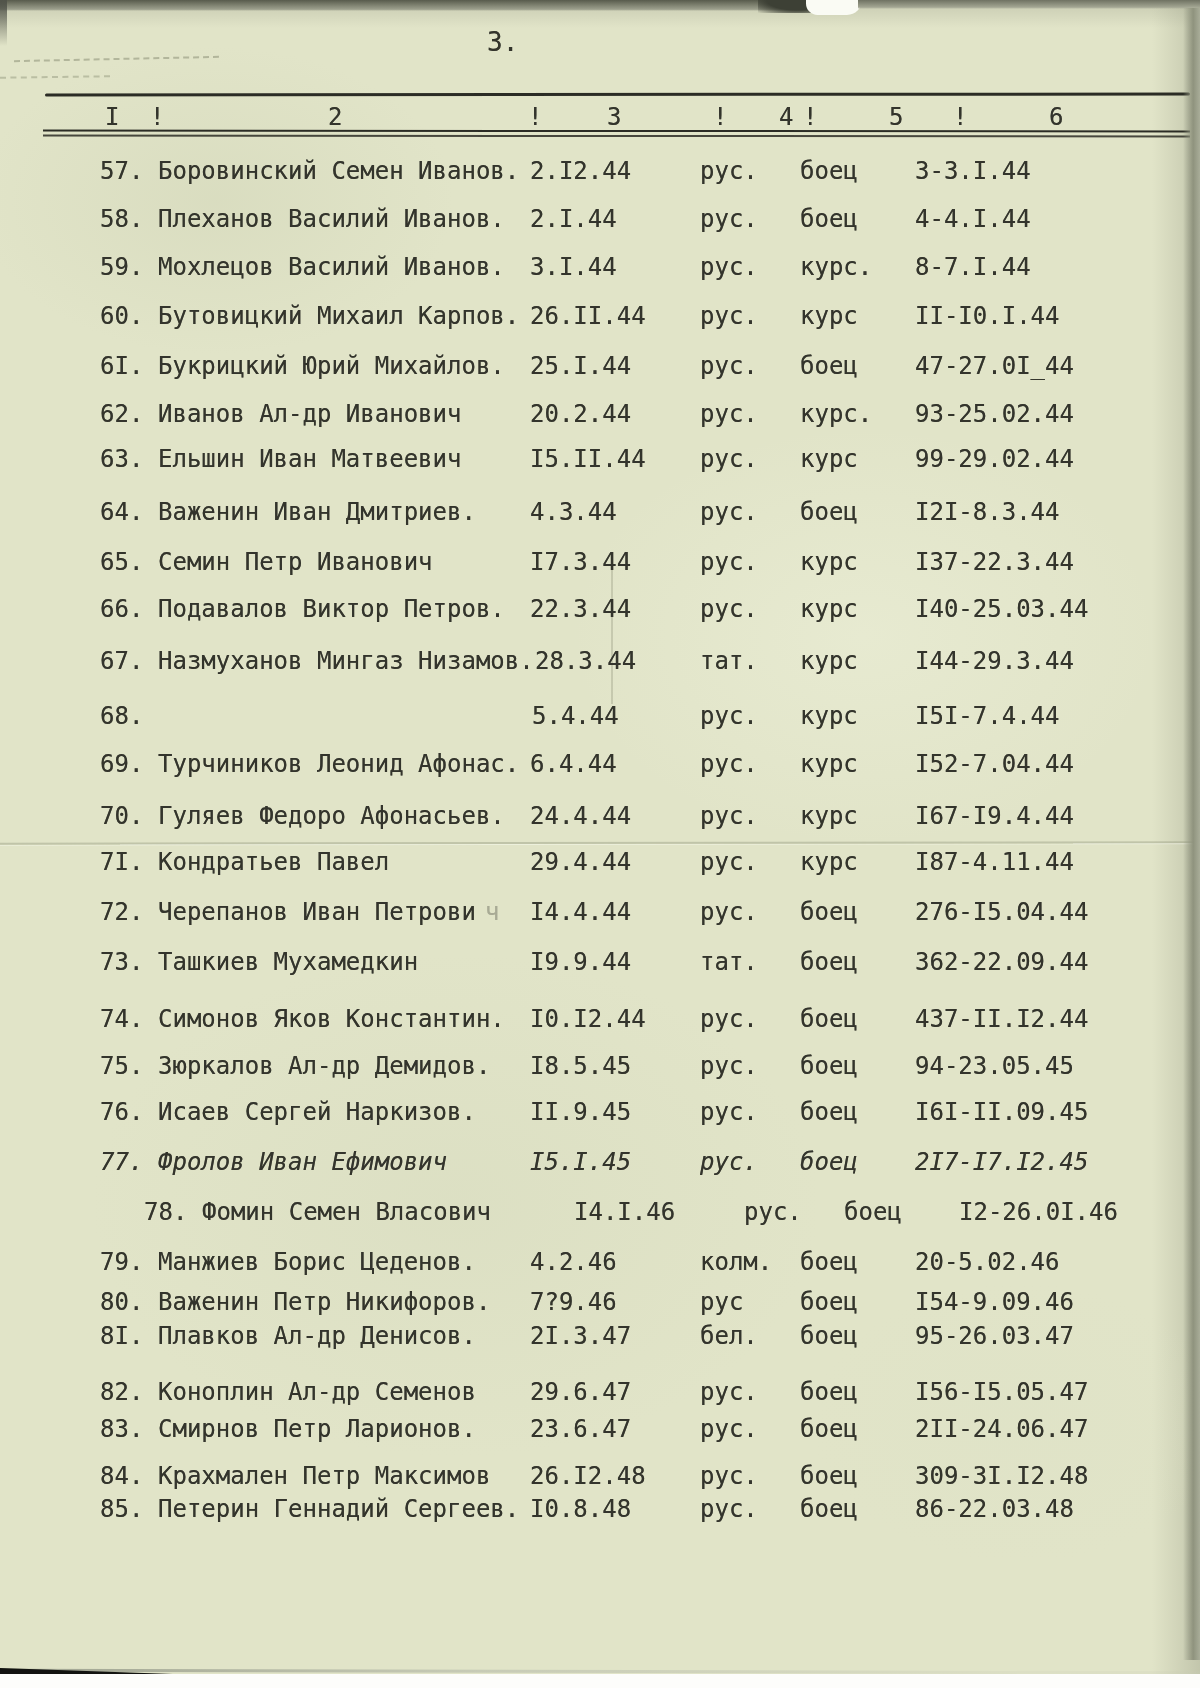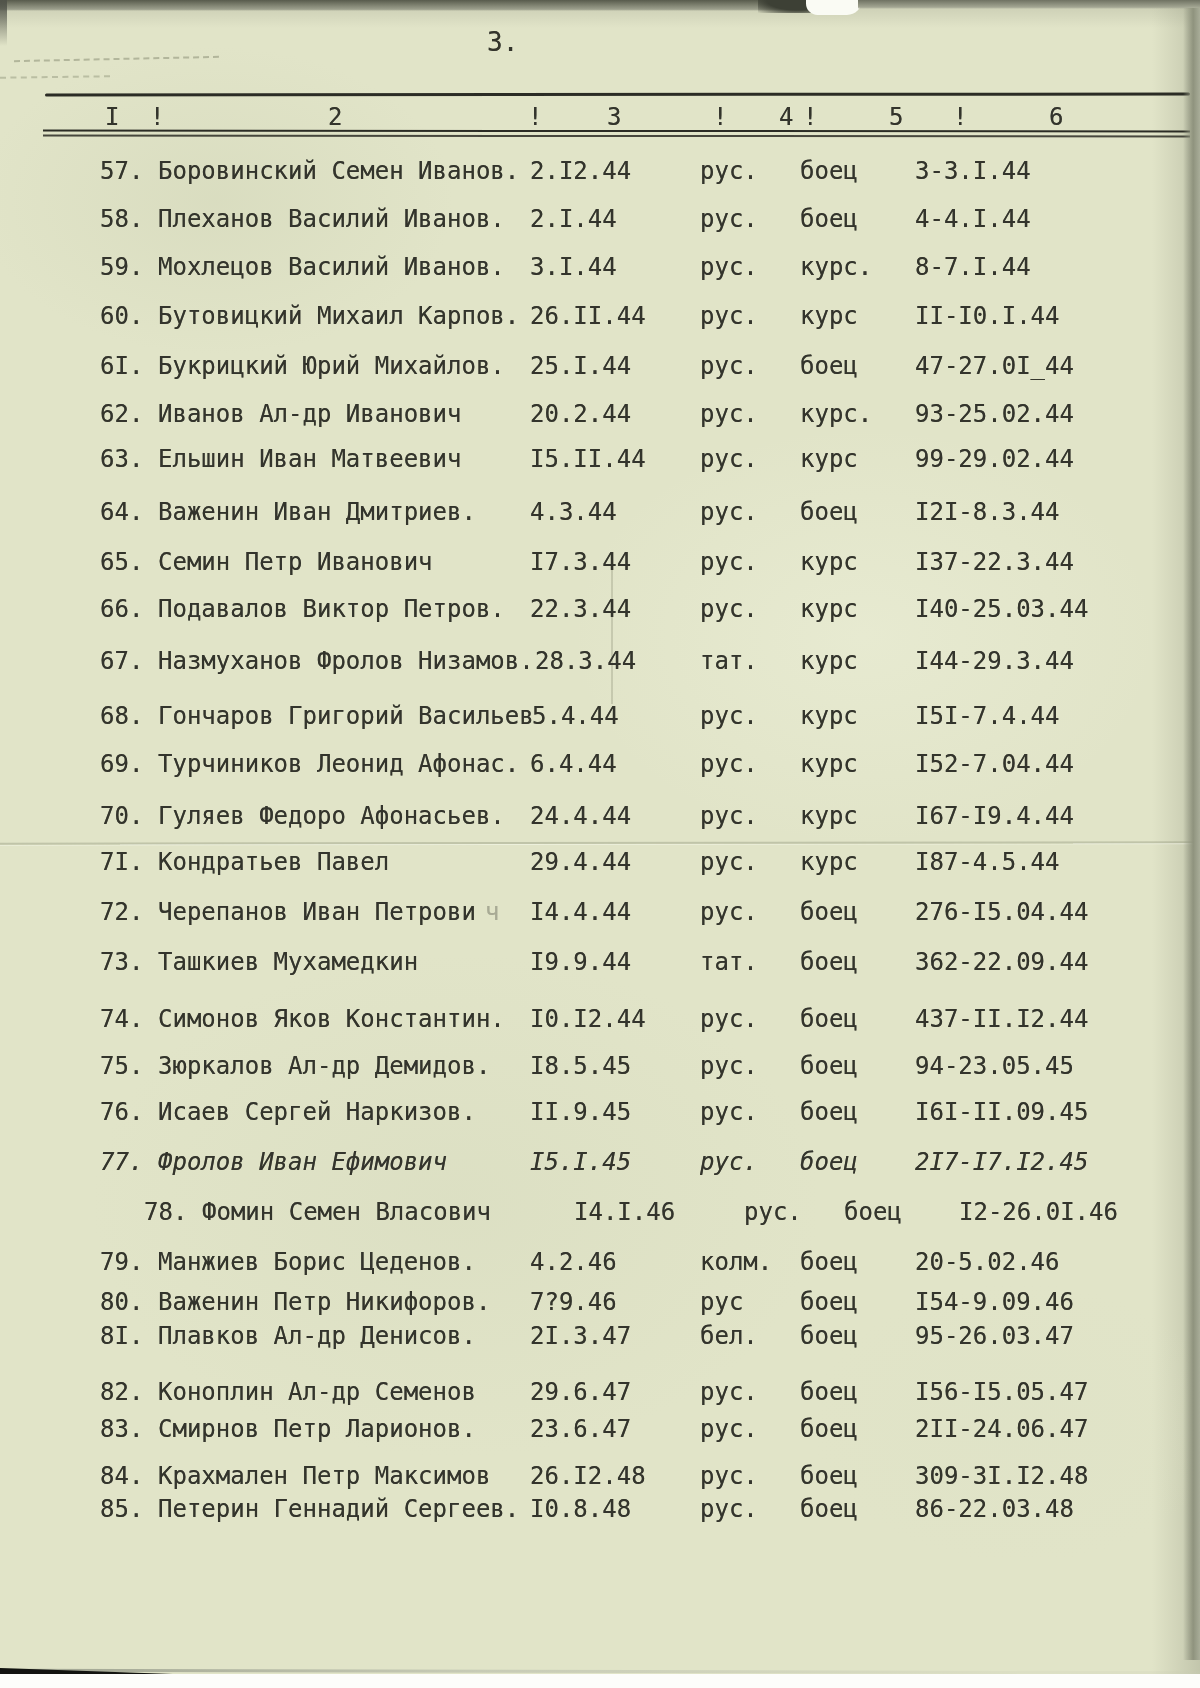--- a/index.html
+++ b/index.html
@@ -169,29 +169,28 @@
       <div class="trow" style="top: 595px;">
         <span class="ink cell c-num">66.</span>
         <span class="ink cell c-name"><span>Подавалов Виктор Петров.</span></span>
         <span class="ink cell c-date">22.3.44</span>
         <span class="ink cell c-nat">рус.</span>
         <span class="ink cell c-rank">курс</span>
         <span class="ink cell c-reg">I40-25.03.44</span>
       </div>
       <div class="trow" style="top: 647px; padding-left: 18px;">
         <span class="ink cell c-num">67.</span>
-        <span class="ink cell c-name"><span>Назмуханов Фролов Низамов.</span></span>
+        <span class="ink cell c-name"><span>Назмуханов Мингаз Низамов.</span></span>
         <span class="ink cell c-date" style="left: 535px;">28.3.44</span>
         <span class="ink cell c-nat">тат.</span>
         <span class="ink cell c-rank">курс</span>
         <span class="ink cell c-reg">I44-29.3.44</span>
       </div>
       <div class="trow" style="top: 702px;">
         <span class="ink cell c-num">68.</span>
-        <span class="ink cell c-name"><span>Гончаров Григорий Васильев</span></span>
         <span class="ink cell c-date" style="left: 532px;">5.4.44</span>
         <span class="ink cell c-nat">рус.</span>
         <span class="ink cell c-rank">курс</span>
         <span class="ink cell c-reg">I5I-7.4.44</span>
       </div>
       <div class="trow" style="top: 750px;">
         <span class="ink cell c-num">69.</span>
         <span class="ink cell c-name"><span>Турчиников Леонид Афонас.</span></span>
         <span class="ink cell c-date">6.4.44</span>
         <span class="ink cell c-nat">рус.</span>
@@ -205,21 +204,21 @@
         <span class="ink cell c-nat">рус.</span>
         <span class="ink cell c-rank">курс</span>
         <span class="ink cell c-reg">I67-I9.4.44</span>
       </div>
       <div class="trow" style="top: 848px;">
         <span class="ink cell c-num">7I.</span>
         <span class="ink cell c-name"><span>Кондратьев Павел</span></span>
         <span class="ink cell c-date">29.4.44</span>
         <span class="ink cell c-nat">рус.</span>
         <span class="ink cell c-rank">курс</span>
-        <span class="ink cell c-reg">I87-4.5.44</span>
+        <span class="ink cell c-reg">I87-4.11.44</span>
       </div>
       <div class="trow" style="top: 898px;">
         <span class="ink cell c-num">72.</span>
         <span class="ink cell c-name"><span>Черепанов Иван Петрови</span><span class="faded">ч</span></span>
         <span class="ink cell c-date">I4.4.44</span>
         <span class="ink cell c-nat">рус.</span>
         <span class="ink cell c-rank">боец</span>
         <span class="ink cell c-reg">276-I5.04.44</span>
       </div>
       <div class="trow" style="top: 948px;">

